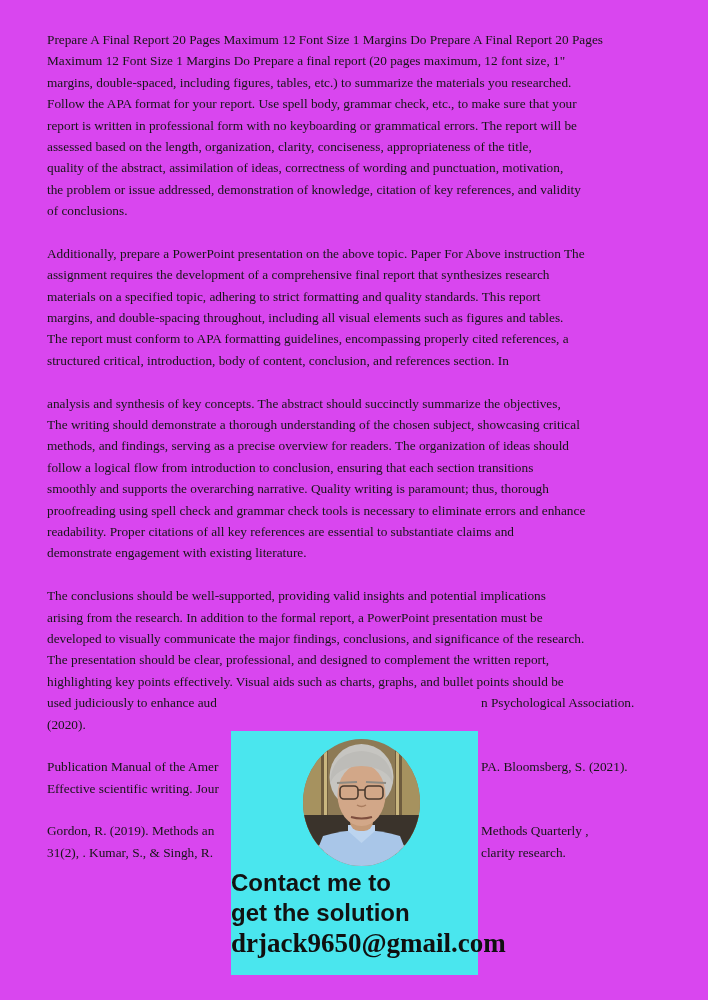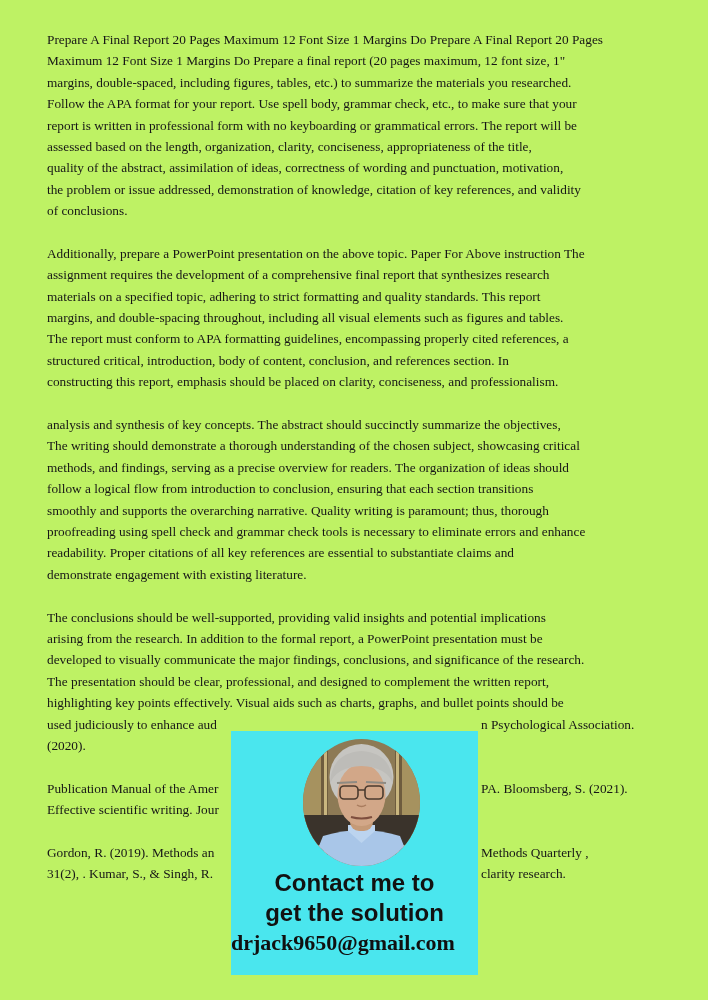--- a/index.html
+++ b/index.html
@@ -39,63 +39,62 @@
     position:absolute;
     left:72px;top:8px;
     width:117px;height:127px;
     border-radius:50%;
     overflow:hidden;
   }
   .avatar svg{display:block;width:117px;height:127px;}
   .card-heading{
     position:absolute;
     top:137px;left:0;right:0;
-    text-align:center;
+    text-align:left;
     font-family:"Liberation Sans","DejaVu Sans",sans-serif;
     font-weight:700;
     font-size:24px;
     line-height:30px;
     color:#121212;
   }
   .card-email{
     position:absolute;
     top:199px;left:0;right:0;
     text-align:left;
     font-family:"Liberation Serif","DejaVu Serif",serif;
     font-weight:700;
-    font-size:22px;
+    font-size:27px;
     line-height:26px;
     color:#101010;
   }
 </style>
 </head>
 <body>
 
-<div class="page" style="background: #bef264; color: rgb(22, 22, 22);">
+<div class="page" style="background: #d946ef; color: rgb(22, 22, 22);">
 
   <div class="doc">
       <div class="para">
         <div class="line">Prepare A Final Report 20 Pages Maximum 12 Font Size 1 Margins Do Prepare A Final Report 20 Pages</div>
         <div class="line">Maximum 12 Font Size 1 Margins Do Prepare a final report (20 pages maximum, 12 font size, 1"</div>
         <div class="line">margins, double-spaced, including figures, tables, etc.) to summarize the materials you researched.</div>
         <div class="line">Follow the APA format for your report. Use spell body, grammar check, etc., to make sure that your</div>
         <div class="line">report is written in professional form with no keyboarding or grammatical errors. The report will be</div>
         <div class="line">assessed based on the length, organization, clarity, conciseness, appropriateness of the title,</div>
         <div class="line">quality of the abstract, assimilation of ideas, correctness of wording and punctuation, motivation,</div>
         <div class="line">the problem or issue addressed, demonstration of knowledge, citation of key references, and validity</div>
         <div class="line">of conclusions.</div>
       </div>
       <div class="para">
         <div class="line">Additionally, prepare a PowerPoint presentation on the above topic. Paper For Above instruction The</div>
         <div class="line">assignment requires the development of a comprehensive final report that synthesizes research</div>
         <div class="line">materials on a specified topic, adhering to strict formatting and quality standards. This report</div>
         <div class="line">margins, and double-spacing throughout, including all visual elements such as figures and tables.</div>
         <div class="line">The report must conform to APA formatting guidelines, encompassing properly cited references, a</div>
         <div class="line">structured critical, introduction, body of content, conclusion, and references section. In</div>
-        <div class="line">constructing this report, emphasis should be placed on clarity, conciseness, and professionalism.</div>
       </div>
       <div class="para">
         <div class="line">analysis and synthesis of key concepts. The abstract should succinctly summarize the objectives,</div>
         <div class="line">The writing should demonstrate a thorough understanding of the chosen subject, showcasing critical</div>
         <div class="line">methods, and findings, serving as a precise overview for readers. The organization of ideas should</div>
         <div class="line">follow a logical flow from introduction to conclusion, ensuring that each section transitions</div>
         <div class="line">smoothly and supports the overarching narrative. Quality writing is paramount; thus, thorough</div>
         <div class="line">proofreading using spell check and grammar check tools is necessary to eliminate errors and enhance</div>
         <div class="line">readability. Proper citations of all key references are essential to substantiate claims and</div>
         <div class="line">demonstrate engagement with existing literature.</div>

